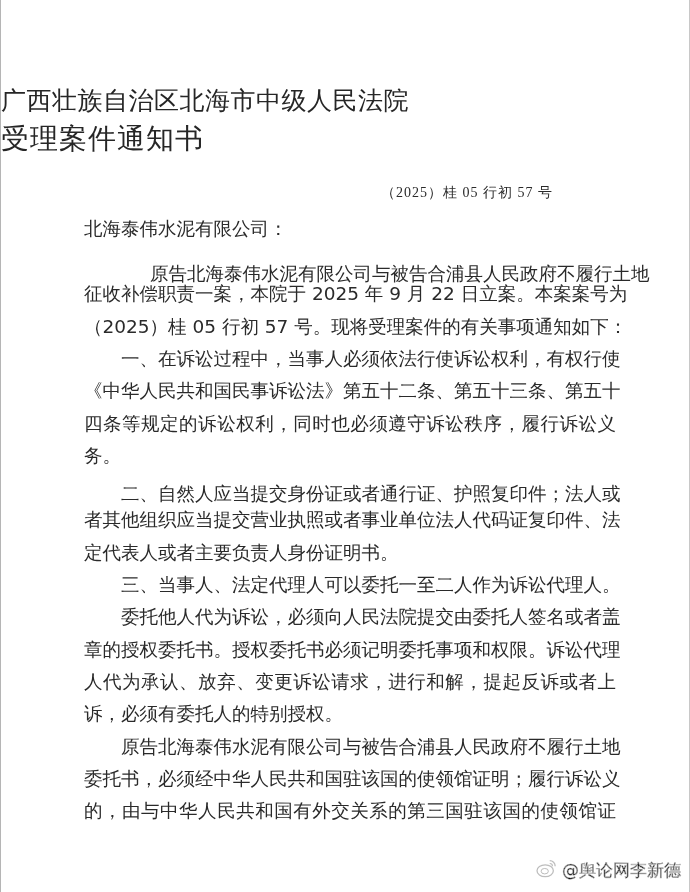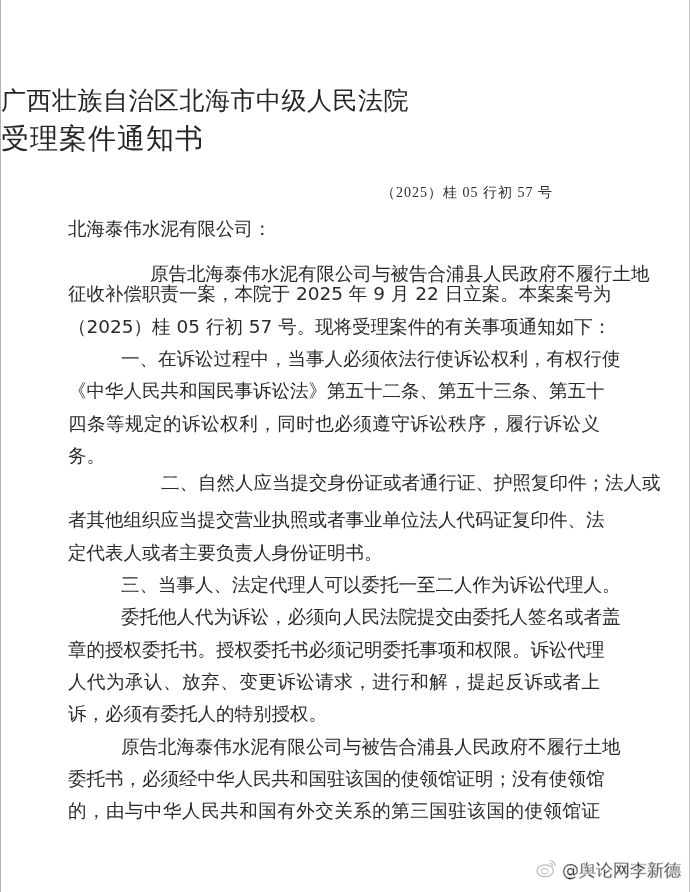--- a/index.html
+++ b/index.html
@@ -10,21 +10,21 @@
     background: #ffffff;
   }
   .title {
     position: absolute; left: 0; width: 690px; text-align: left;
     font-family: "DejaVu Serif", "Liberation Serif", serif;
     color: #262626; font-size: 25px; letter-spacing: 0.5px;
   }
   .title1 { top: 84px; }
   .title2 { top: 120px; font-weight: normal; font-size: 28px; letter-spacing: 1px; }
   .line {
-    position: absolute; left: 67px; width: 532px; height: 28px;
+    position: absolute; left: 83px; width: 532px; height: 28px;
     font-family: "DejaVu Sans", "Liberation Sans", sans-serif;
     color: #2a2a2a; font-size: 18.5px; white-space: nowrap;
     text-align: justify; text-align-last: justify;
   }
   .line.indent { left: 120px; width: 495px; }
   .line.last { text-align-last: left; width: auto; }
   .caseno { position: absolute; left: 380px; top: 184px; font-family: "Liberation Serif", "DejaVu Serif", serif; font-size: 14px; color: #2a2a2a; letter-spacing: 1px; }
   .watermark {
     position: absolute; right: 8px; bottom: 10px; display: flex; align-items: center; gap: 4px;
     color: #000000; font-family: "DejaVu Sans", sans-serif; font-size: 17px;
@@ -42,30 +42,30 @@
   <div class="line last" style="top:216px;">北海泰伟水泥有限公司：</div>
 
   <div id="body-lines">
       <div class="line indent" style="top: 261px; margin-left: 29px;">原告北海泰伟水泥有限公司与被告合浦县人民政府不履行土地</div>
       <div class="line" style="top: 281.3px;">征收补偿职责一案，本院于 2025 年 9 月 22 日立案。本案案号为</div>
       <div class="line" style="top: 313.6px;">（2025）桂 05 行初 57 号。现将受理案件的有关事项通知如下：</div>
       <div class="line indent" style="top: 345.9px;">一、在诉讼过程中，当事人必须依法行使诉讼权利，有权行使</div>
       <div class="line" style="top: 378.2px;">《中华人民共和国民事诉讼法》第五十二条、第五十三条、第五十</div>
       <div class="line" style="top: 410.5px;">四条等规定的诉讼权利，同时也必须遵守诉讼秩序，履行诉讼义</div>
       <div class="line last" style="top: 442.8px;">务。</div>
-      <div class="line indent" style="top: 470px; margin-left: 40px;">二、自然人应当提交身份证或者通行证、护照复印件；法人或</div>
+      <div class="line indent" style="top: 481px;">二、自然人应当提交身份证或者通行证、护照复印件；法人或</div>
       <div class="line" style="top: 507.4px;">者其他组织应当提交营业执照或者事业单位法人代码证复印件、法</div>
       <div class="line last" style="top: 539.7px;">定代表人或者主要负责人身份证明书。</div>
       <div class="line indent" style="top: 572px;">三、当事人、法定代理人可以委托一至二人作为诉讼代理人。</div>
       <div class="line indent" style="top: 604.3px;">委托他人代为诉讼，必须向人民法院提交由委托人签名或者盖</div>
       <div class="line" style="top: 636.6px;">章的授权委托书。授权委托书必须记明委托事项和权限。诉讼代理</div>
       <div class="line" style="top: 668.9px;">人代为承认、放弃、变更诉讼请求，进行和解，提起反诉或者上</div>
       <div class="line last" style="top: 701.2px;">诉，必须有委托人的特别授权。</div>
       <div class="line indent" style="top: 733.5px;">原告北海泰伟水泥有限公司与被告合浦县人民政府不履行土地</div>
-      <div class="line" style="top: 765.8px;">委托书，必须经中华人民共和国驻该国的使领馆证明；没有使领馆</div>
+      <div class="line" style="top: 765.8px;">委托书，必须经中华人民共和国驻该国的使领馆证明；履行诉讼义</div>
       <div class="line" style="top: 798.1px;">的，由与中华人民共和国有外交关系的第三国驻该国的使领馆证</div>
     </div>
 
   <div class="watermark">
     <span>
       <svg viewBox="0 0 24 22">
           <ellipse cx="10" cy="14" rx="9" ry="6.5" fill="none" stroke="#bdbdbd" stroke-width="1.4"></ellipse>
           <ellipse cx="9.5" cy="14.5" rx="4" ry="3" fill="none" stroke="#bdbdbd" stroke-width="1.1"></ellipse>
           <path d="M15 3 a6 6 0 0 1 6 6" fill="none" stroke="#bdbdbd" stroke-width="1.4"></path>
           <path d="M15 6 a3 3 0 0 1 3 3" fill="none" stroke="#bdbdbd" stroke-width="1.2"></path>

